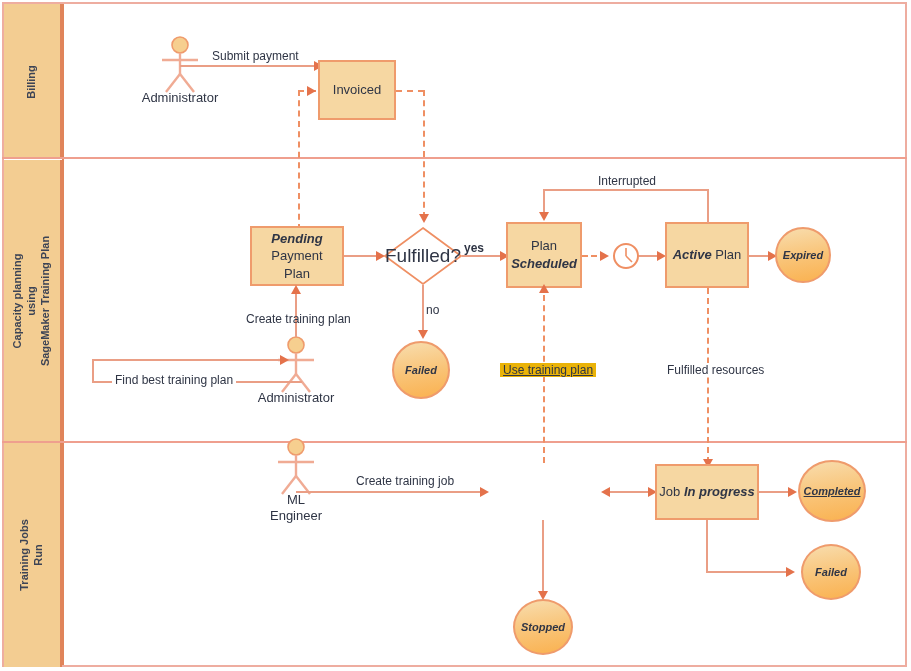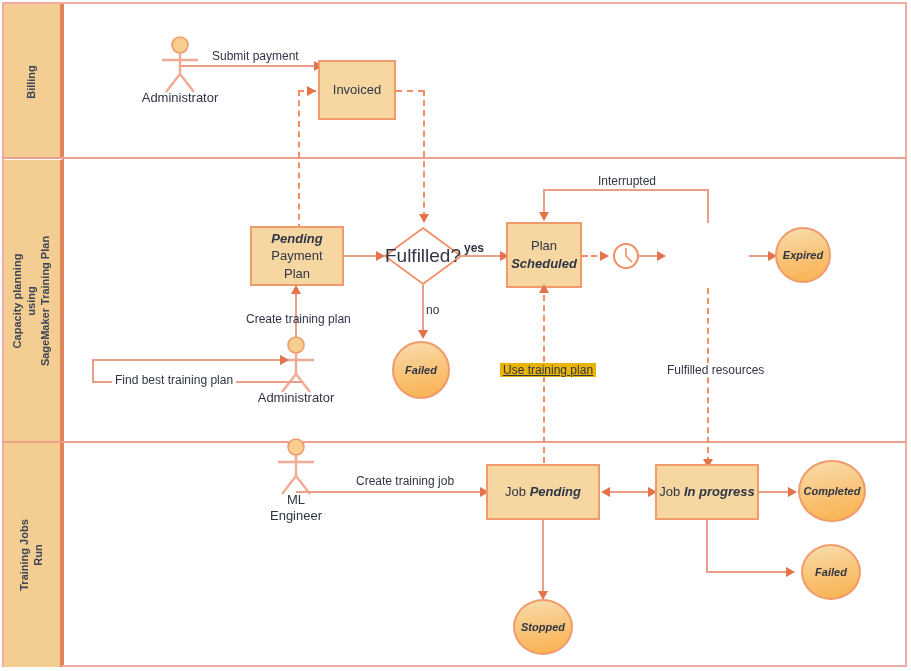--- a/index.html
+++ b/index.html
@@ -147,20 +147,23 @@
   <div class="arrow ar" style="left:600px;top:251px;"></div>
   <div class="clock" style="left:613px;top:243px;">
     <svg width="22" height="22" viewBox="0 0 22 22">
       <line x1="11" y1="11" x2="11" y2="3" stroke="#ef8f63" stroke-width="1.6"></line>
       <line x1="11" y1="11" x2="17" y2="17" stroke="#ef8f63" stroke-width="1.6"></line>
     </svg>
   </div>
   <div class="seg h" style="left:639px;top:255px;width:24px;"></div>
   <div class="arrow ar" style="left:657px;top:251px;"></div>
 
+  <div class="box" style="left:665px;top:222px;width:84px;height:66px;">
+    <span><span class="it">Active</span>&nbsp;<span>Plan</span></span>
+  </div>
 
   <div class="seg v" style="left:707px;top:189px;height:34px;"></div>
   <div class="seg h" style="left:543px;top:189px;width:166px;"></div>
   <div class="seg v" style="left:543px;top:189px;height:26px;"></div>
   <div class="arrow ad" style="left:539px;top:212px;"></div>
   <div class="elabel" style="left:598px;top:174px;">Interrupted</div>
 
   <div class="seg h" style="left:749px;top:255px;width:28px;"></div>
   <div class="arrow ar" style="left:768px;top:251px;"></div>
   <div class="circ" style="left:775px;top:227px;width:56px;height:56px;">
@@ -207,35 +210,32 @@
     <div class="name">
       <span>ML</span><br>
       <span>Engineer</span>
     </div>
   </div>
 
   <div class="seg h" style="left:296px;top:491px;width:190px;"></div>
   <div class="arrow ar" style="left:480px;top:487px;"></div>
   <div class="elabel" style="left:356px;top:474px;">Create training job</div>
 
-  <div class="box" style="left:486px;top:464px;width:114px;height:56px;">
-    <span><span>Job</span>&nbsp;<span class="it">Pending</span></span>
-  </div>
 
   <div class="seg h" style="left:603px;top:491px;width:52px;"></div>
   <div class="arrow ar" style="left:648px;top:487px;"></div>
   <div class="arrow al" style="left:601px;top:487px;"></div>
 
   <div class="box" style="left:655px;top:464px;width:104px;height:56px;">
     <span><span>Job</span>&nbsp;<span class="it">In progress</span></span>
   </div>
 
   <div class="seg h" style="left:759px;top:491px;width:36px;"></div>
   <div class="arrow ar" style="left:788px;top:487px;"></div>
-  <div class="circ" style="left:798px;top:460px;width:68px;height:62px;">
+  <div class="circ" style="left:798px;top:460px;width:68px;height:62px;text-decoration:underline;">
     <span>Completed</span>
   </div>
 
   <div class="seg v" style="left:706px;top:520px;height:52px;"></div>
   <div class="seg h" style="left:706px;top:571px;width:84px;"></div>
   <div class="arrow ar" style="left:786px;top:567px;"></div>
   <div class="circ" style="left:801px;top:544px;width:60px;height:56px;">
     <span>Failed</span>
   </div>
 

